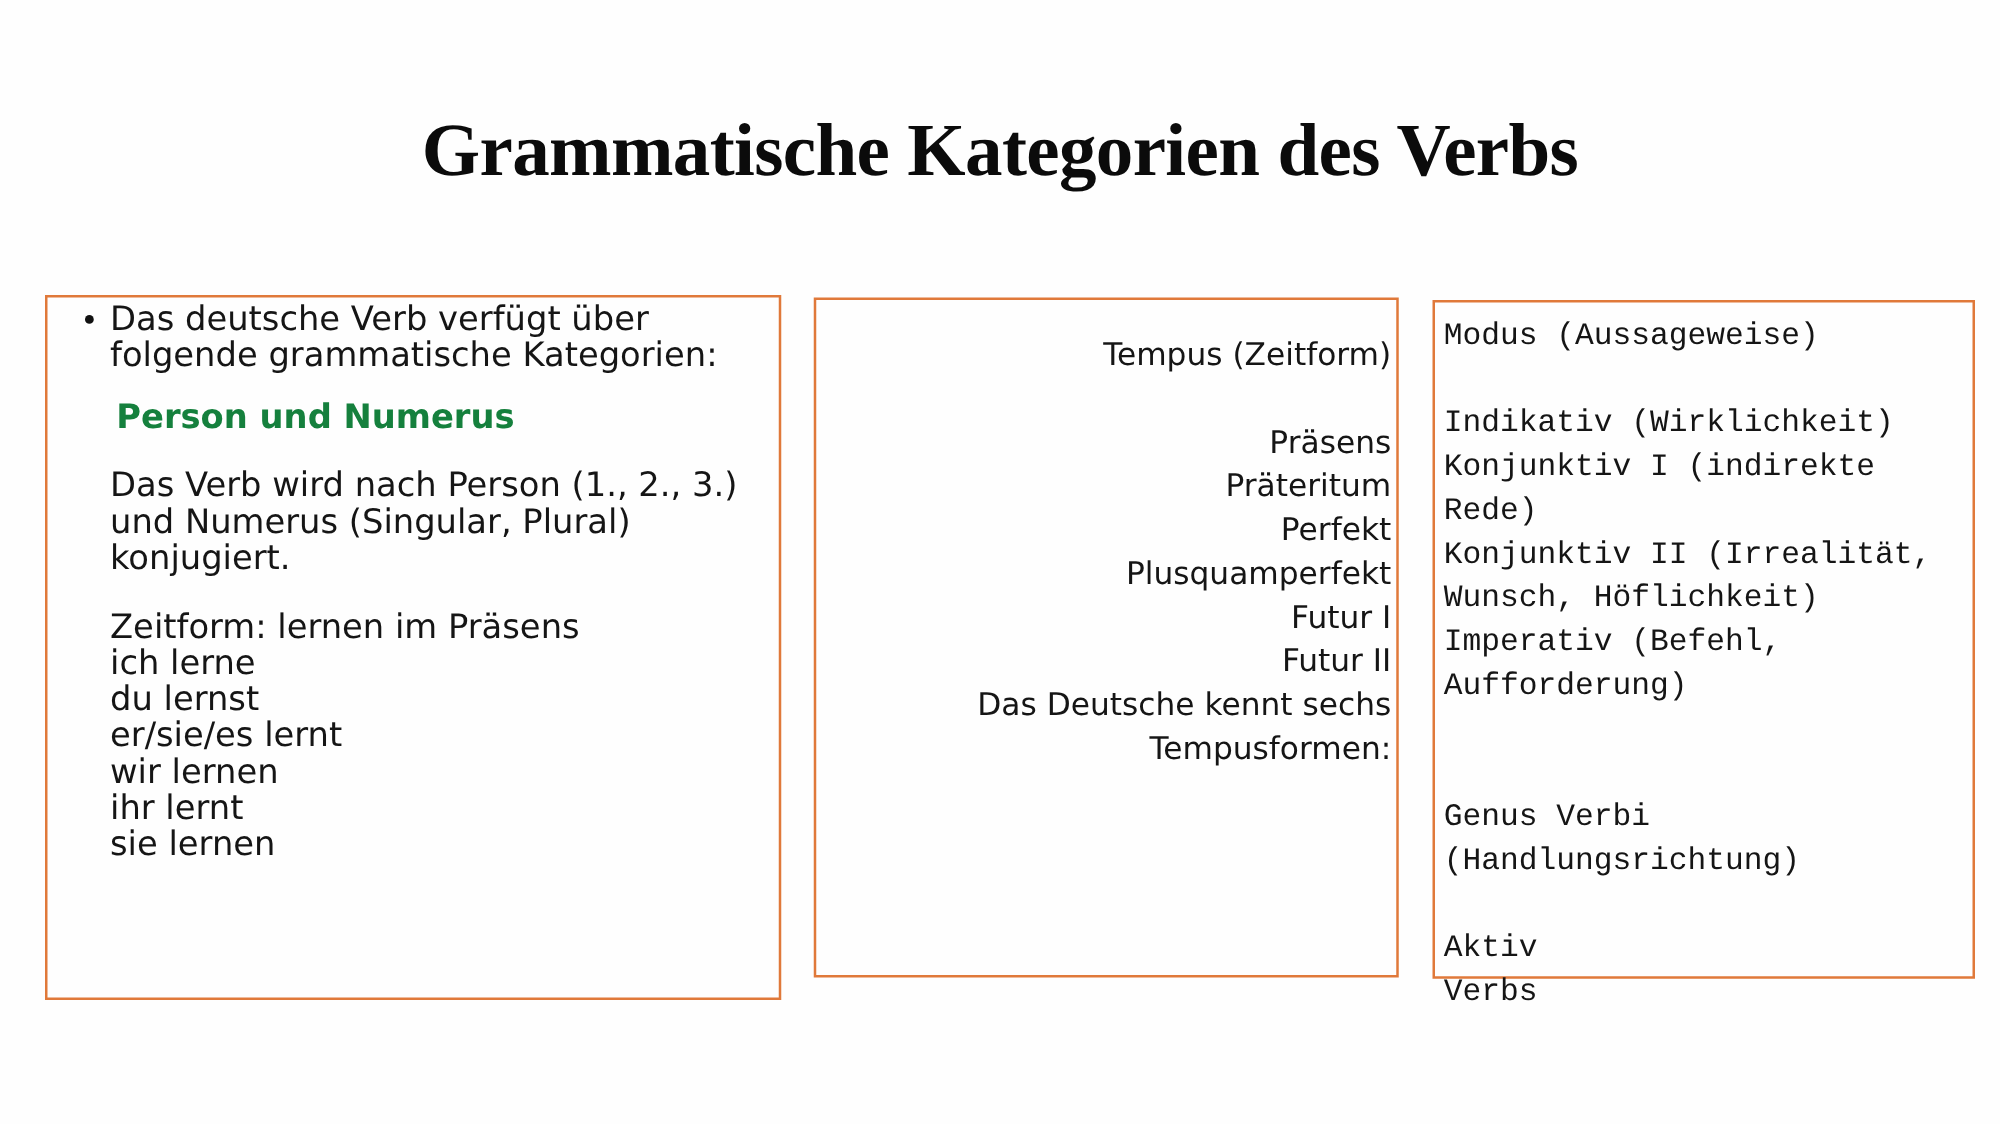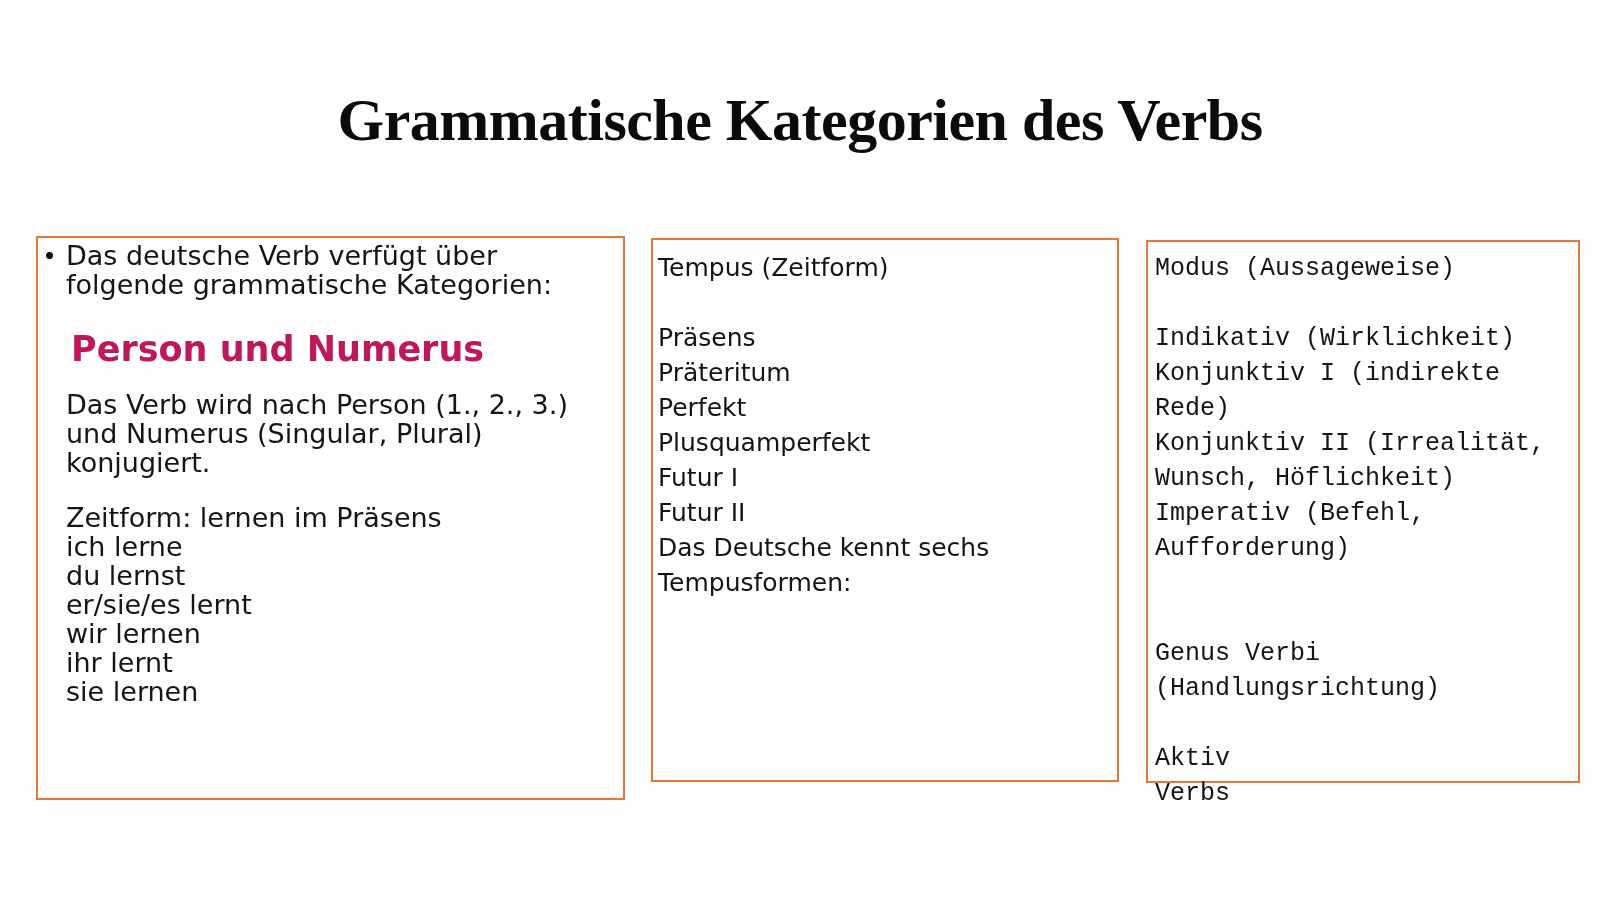--- a/index.html
+++ b/index.html
@@ -58,21 +58,21 @@
   #box-modus {
     left: 1146px;
     top: 240px;
     width: 434px;
     height: 543px;
   }
 
   
   .col1-content {
     position: absolute;
-    left: 46px;
+    left: 68px;
     top: 241px;
     width: 570px;
   }
   .bullet-row {
     position: relative;
     padding-left: 20px;
   }
   .bullet-dot {
     position: absolute;
     left: 0;
@@ -82,47 +82,48 @@
     border-radius: 50%;
     background: #111111;
   }
   .c1-para {
     font-size: 27px;
     line-height: 29px;
     color: #151515;
     white-space: pre-line;
   }
   .c1-bold {
-    font-size: 35px;
+    font-size: 27px;
     line-height: 29px;
     font-weight: bold;
-    color: #be185d;
+    color: #15803d;
     padding-left: 25px;
-    margin-top: 36px;
+    margin-top: 20px;
   }
   .c1-para-2 {
     padding-left: 20px;
     margin-top: 26px;
   }
   .c1-para-3 {
     padding-left: 20px;
     margin-top: 26px;
   }
 
   
   .col-content {
     position: absolute;
     font-size: 25px;
     line-height: 35px;
     color: #151515;
   }
   #col2-content {
     left: 658px;
-    top: 250px;
+    top: 266px;
     width: 455px;
+    text-align: right;
   }
   #col3-content {
     left: 1155px;
     top: 251px;
     width: 420px;
     font-family: Liberation Mono, monospace;
   }
   .blockline {
     white-space: pre-line;
   }

